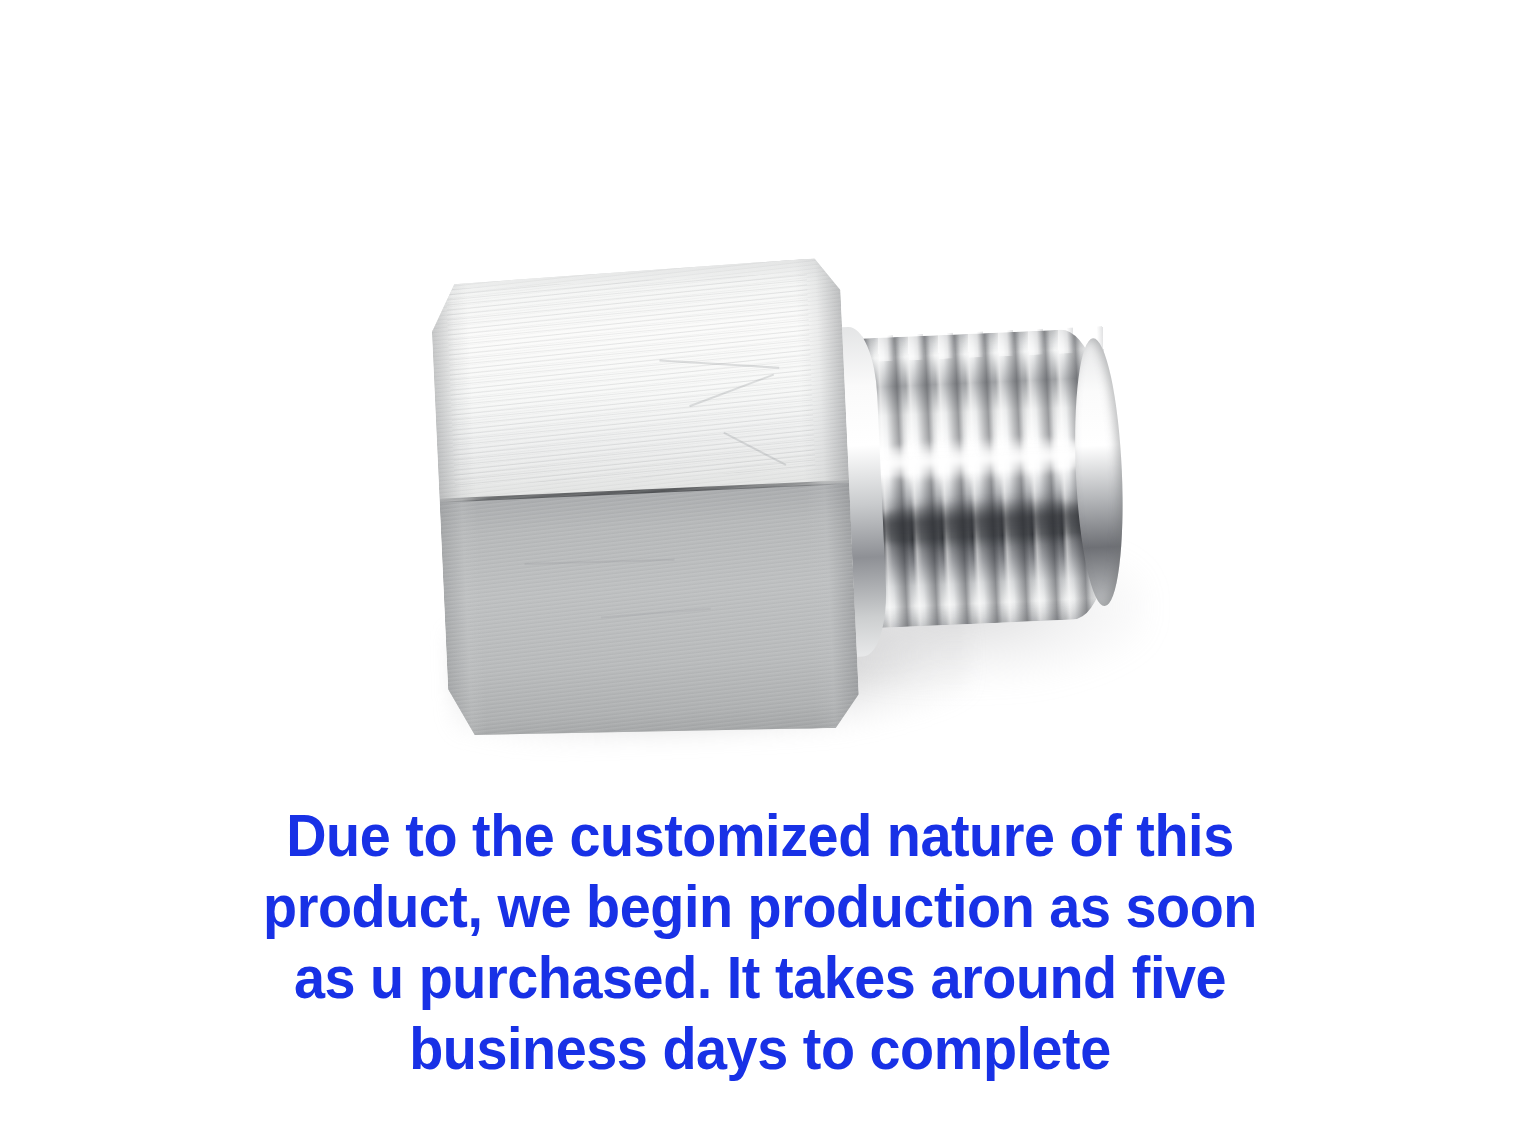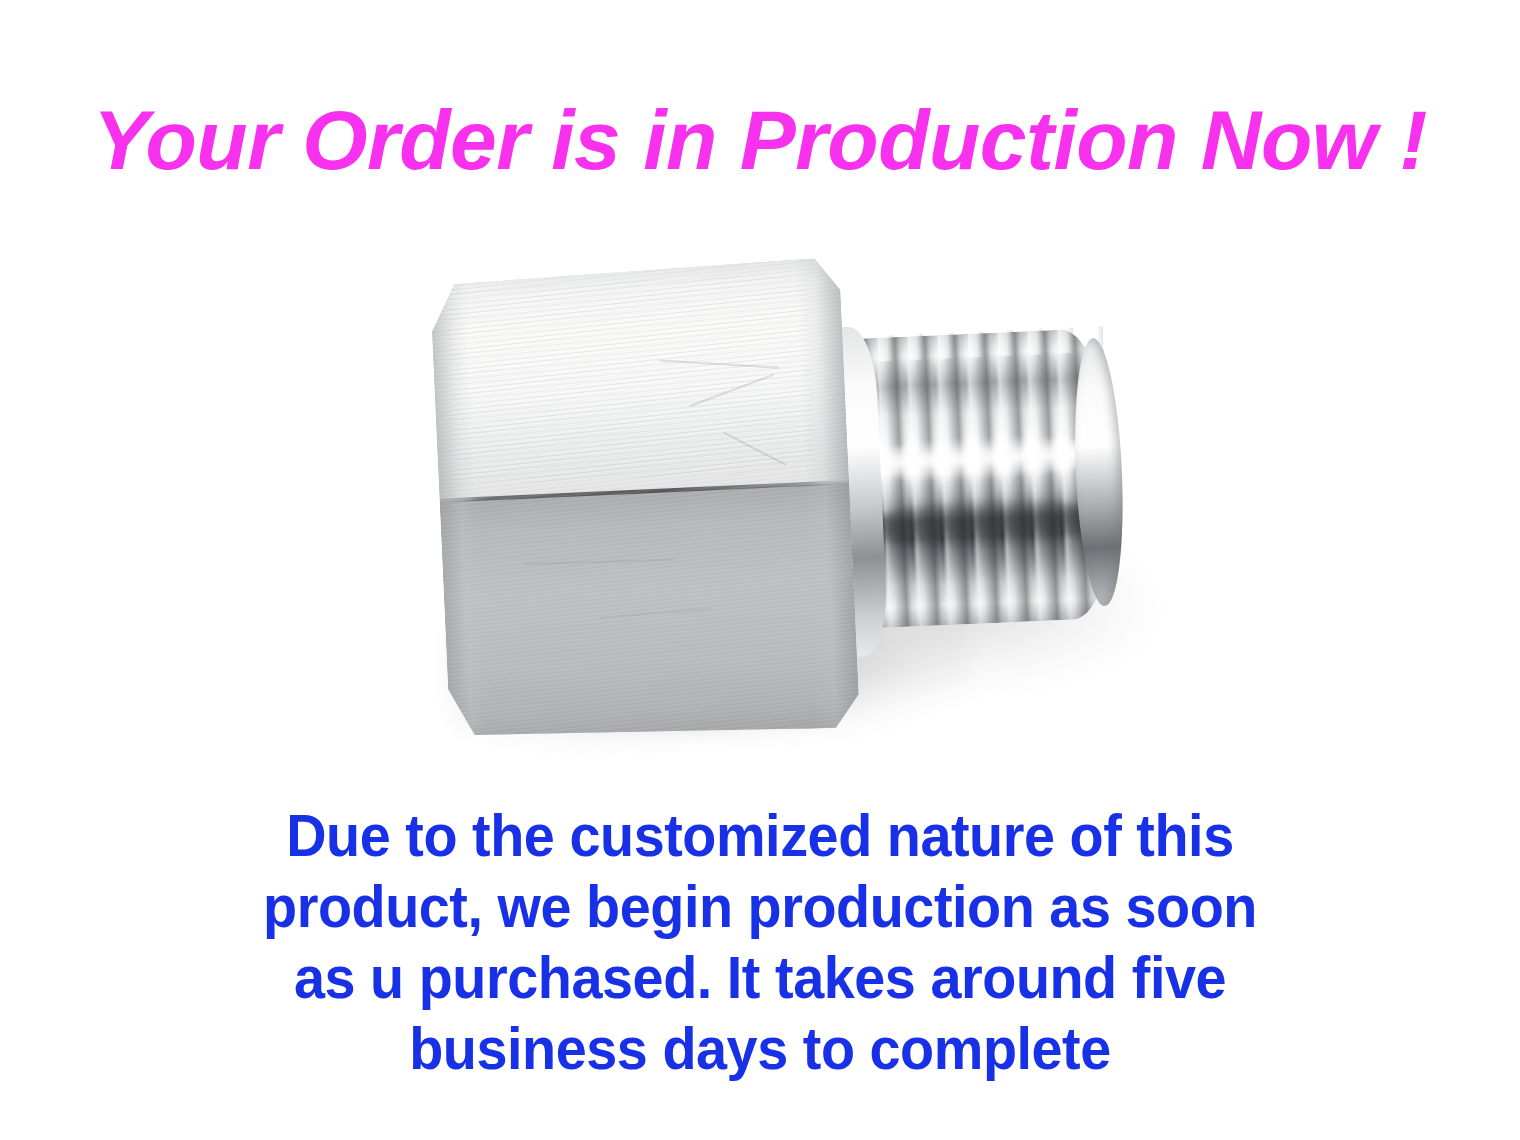--- a/index.html
+++ b/index.html
@@ -329,21 +329,20 @@
     transform-origin: center top;
     white-space: nowrap;
   }
   #body-copy .ln { display: block; }
 </style>
 </head>
 <body>
 
 <div id="page">
 
-  <div id="headline">Your Order is in Production Now !</div>
 
   <div id="photo">
 
     <div class="shadow-main"></div>
     <div class="shadow-thread"></div>
 
     <div class="thread-wrap">
       <div class="thread-body"></div>
       <div class="thread-crest-top"></div>
       <div class="thread-spec"></div>

